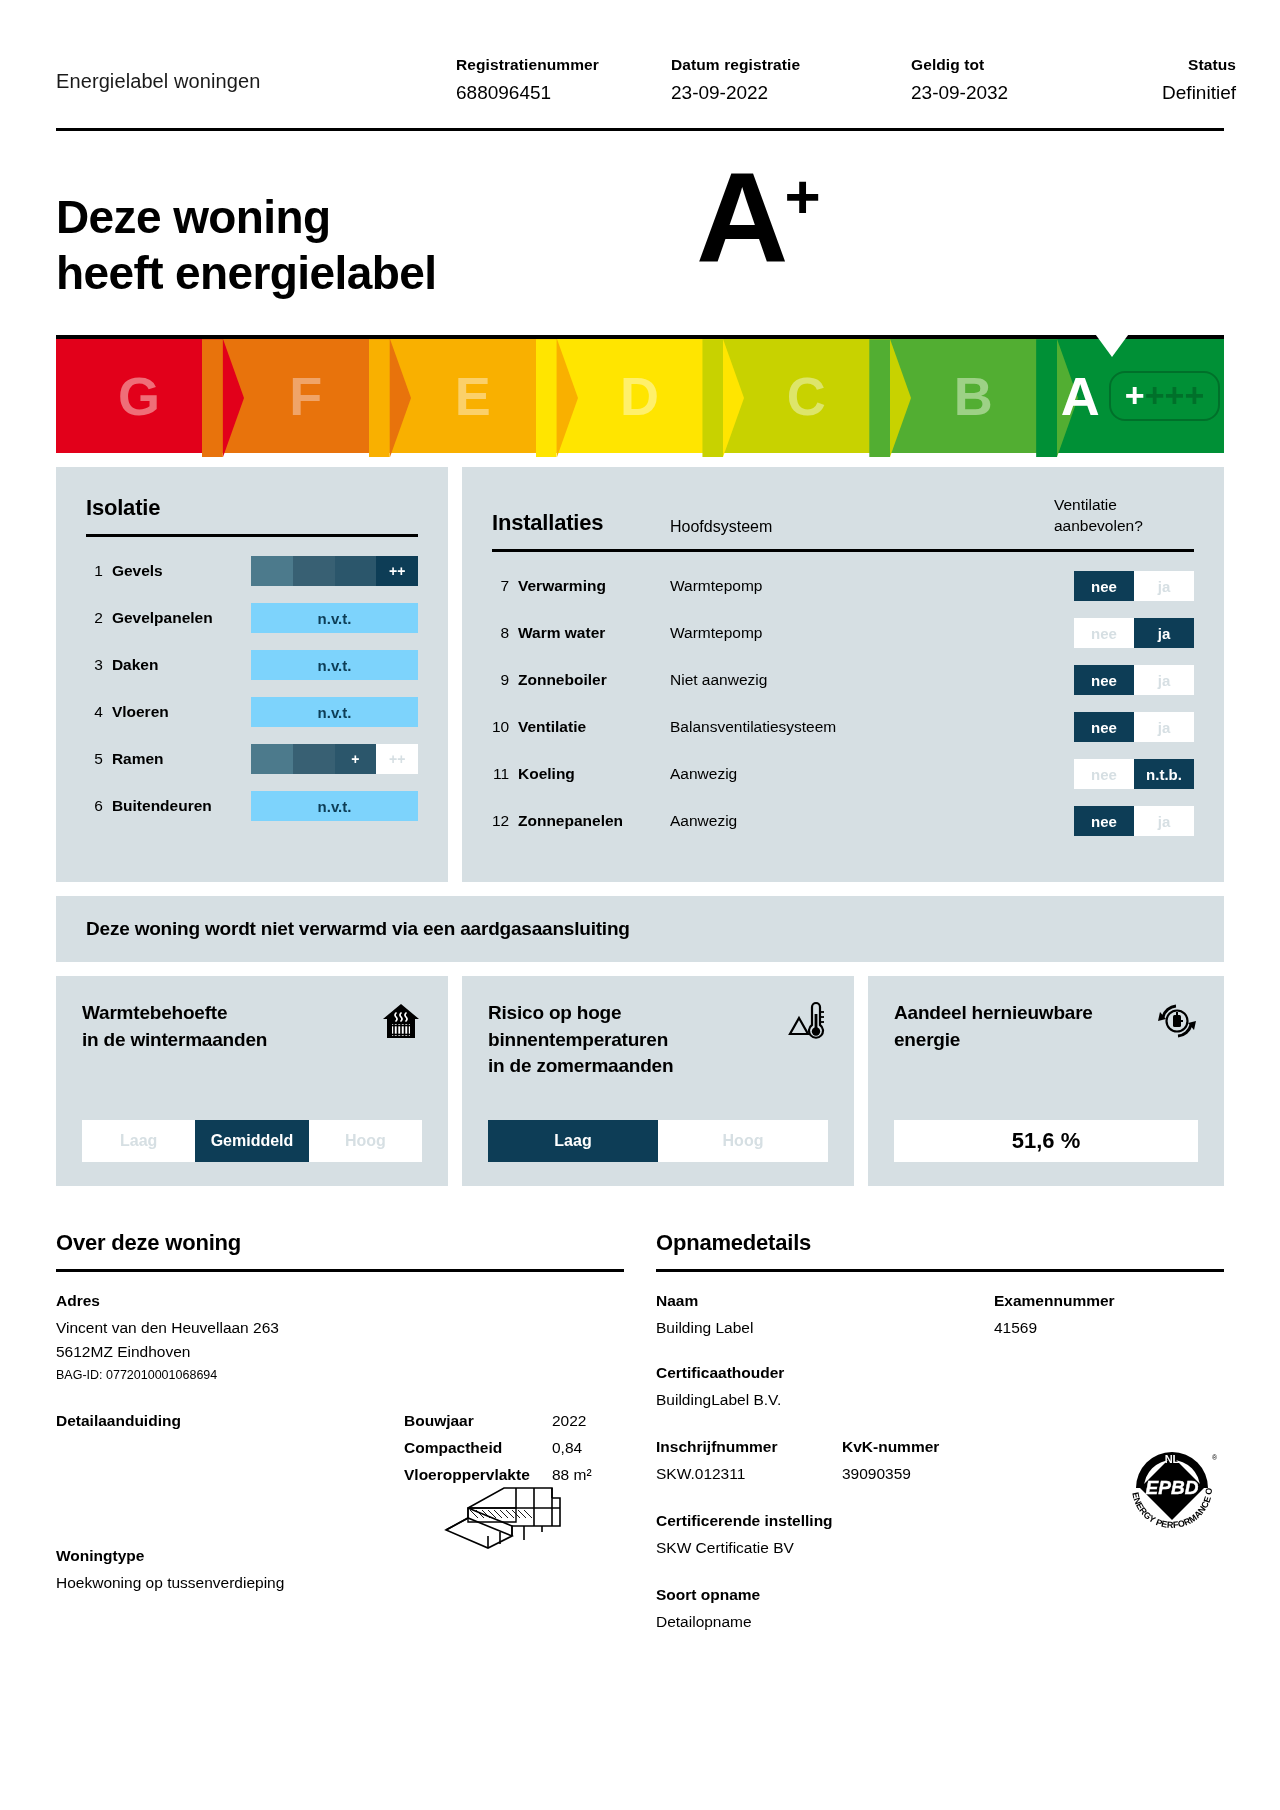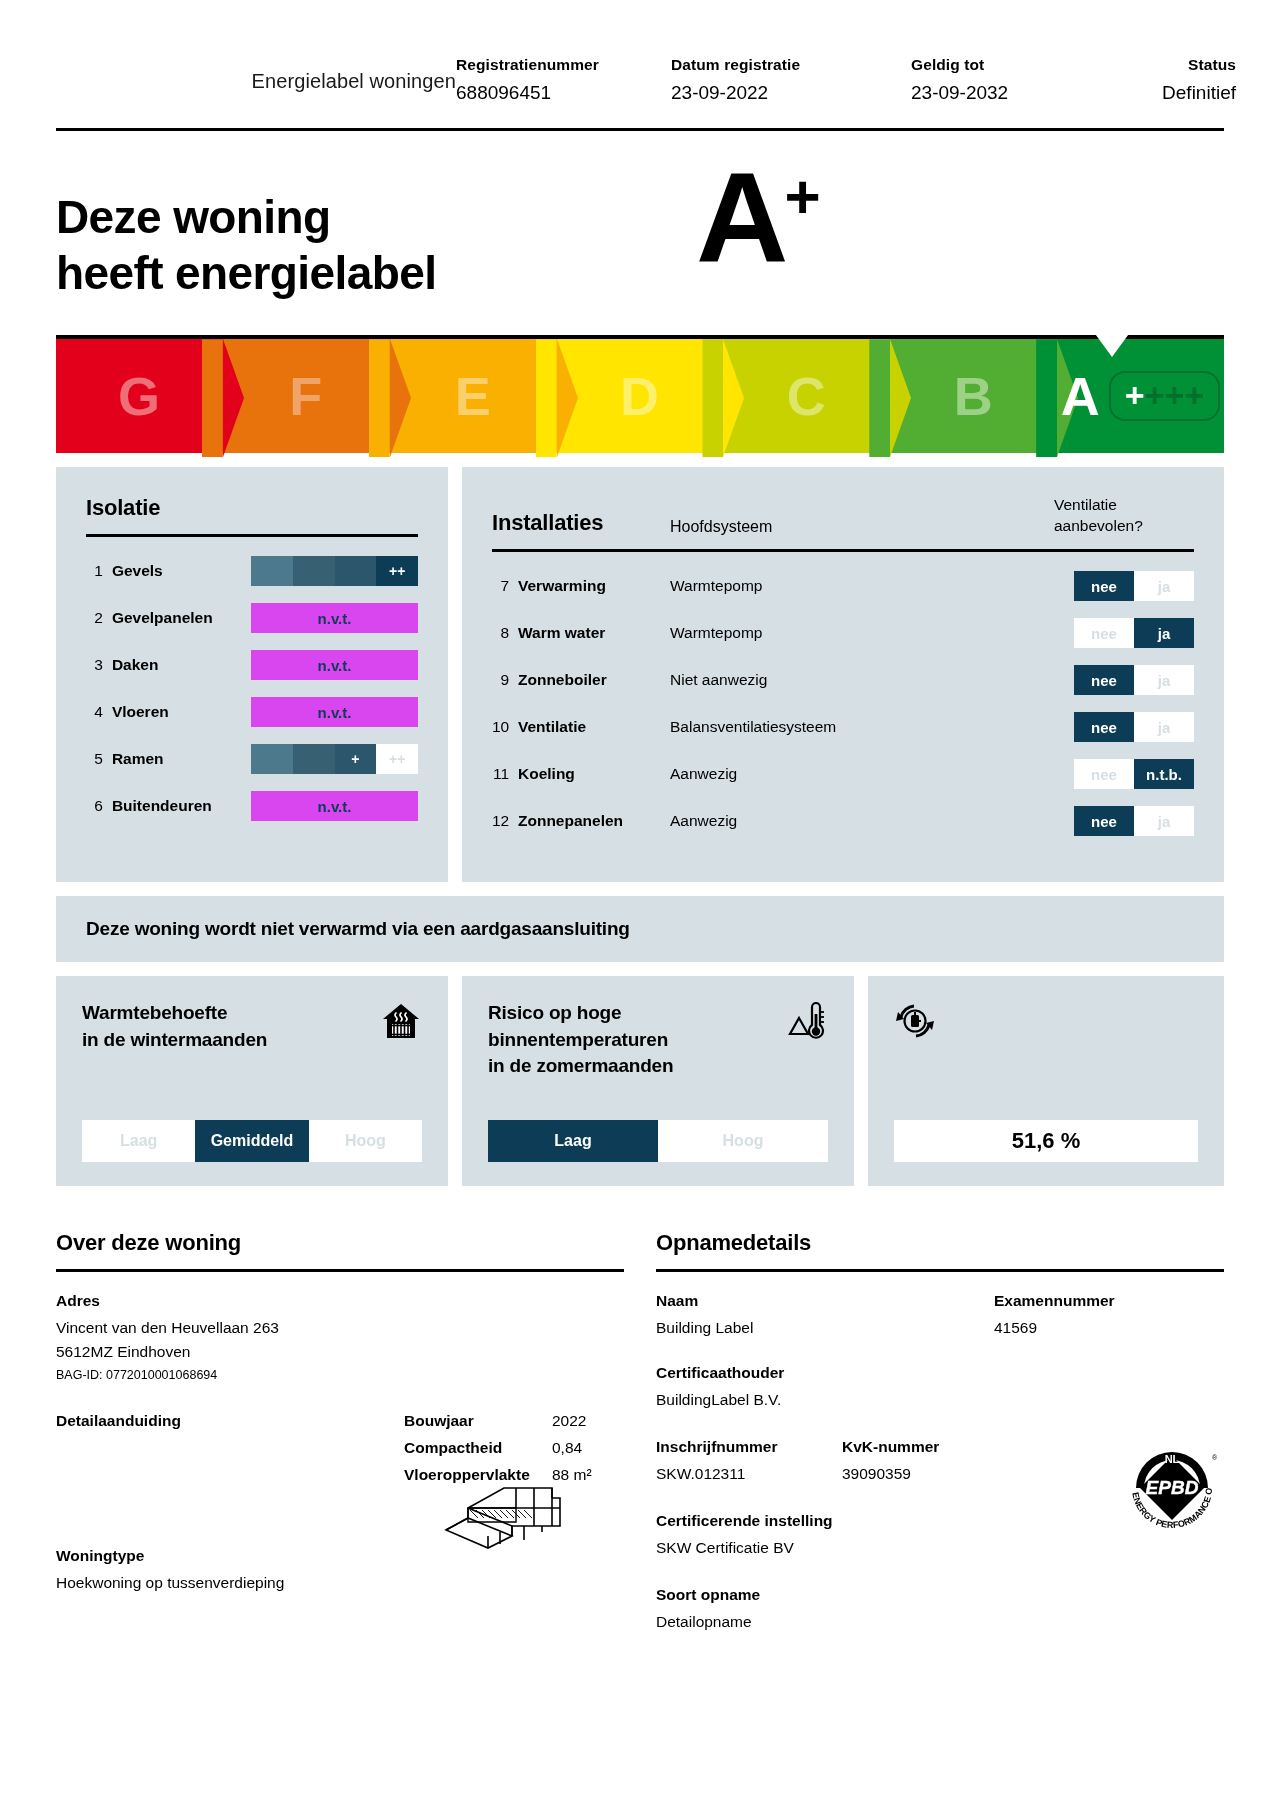--- a/index.html
+++ b/index.html
@@ -13,21 +13,21 @@
 
   .page { width: 1280px; padding: 0 56px; position: relative; }
 
   
   .topbar {
     display: flex; align-items: flex-start;
     padding-top: 56px;
   }
   .topbar-title {
     font-size: 20px; font-weight: 400; color: #1a1a1a;
-    flex: 0 0 400px; padding-top: 14px; letter-spacing: .1px; text-align: right;
+    flex: 0 0 400px; padding-top: 14px; letter-spacing: .1px;
   }
   .meta-cols { display: flex; flex: 1; justify-content: center; }
   .meta-col { display: flex; flex-direction: column; gap: 8px; }
   .meta-col.reg   { width: 215px; }
   .meta-col.datum { width: 240px; }
   .meta-col.geldig{ width: 215px; }
   .meta-col.status{ width: 110px; text-align: right; align-items: flex-end;}
   .meta-label { font-size: 15.5px; font-weight: bold; letter-spacing: .1px;}
   .meta-value { font-size: 19px; font-weight: 400; }
   .hr-thick { height: 3px; background: #000; margin-top: 24px; }
@@ -107,21 +107,21 @@
   
   .iso .row .nm { width: 140px; }
   .bargroup { display: flex; width: 168px; height: 30px; }
   .bargroup .cell { flex: 1 1 0; display: flex; align-items: center; justify-content: center;
                     font-size: 14px; font-weight: bold; color: #fff; }
   .cell.c1 { background: #4c7a8c; }
   .cell.c2 { background: #386073; }
   .cell.c3 { background: #2b566b; }
   .cell.c4 { background: #0d3d56; }
   .cell.off{ background: #ffffff; color: #d6dfe3; }
-  .nvt { width: 168px; height: 30px; background: #d946ef; display:flex;
+  .nvt { width: 168px; height: 30px; background: #7dd3fc; display:flex;
          align-items:center; justify-content:center;
          font-size: 15px; font-weight: bold; color: #0d3d56; }
 
   
   .inst .row .nm { width: 152px; }
   .inst .row .sys { font-size: 15.5px; width: 330px; }
   .yn { display: flex; margin-left: auto; width: 120px; height: 30px; }
   .yn div { flex: 1 1 0; display: flex; align-items:center; justify-content:center;
             font-size: 15px; font-weight: bold; }
   .yn .on  { background: #0d3d56; color: #fff; }
@@ -430,20 +430,24 @@
       <div class="card-ctrl">
         <div class="choices" id="ch1">
             <div class="sel">Laag</div>
             <div class="uns">Hoog</div>
           </div>
       </div>
     </div>
 
     <div class="card c-c">
       <div class="card-top">
+        <div class="card-title">
+          <div>Aandeel hernieuwbare</div>
+          <div>energie</div>
+        </div>
         <div class="card-icon">
           <svg viewBox="0 0 42 42" width="42" height="42" aria-hidden="true">
             <circle cx="21" cy="21" r="10.5" fill="none" stroke="#000" stroke-width="2.2"></circle>
             <path d="M21 12 L21 21 L27 21" fill="none" stroke="#000" stroke-width="2"></path>
             <rect x="17" y="15" width="8" height="12" rx="1.5" fill="#000"></rect>
             <path d="M7 17 a15 15 0 0 1 13-11" fill="none" stroke="#000" stroke-width="3"></path>
             <path d="M22 36 a15 15 0 0 0 13-11" fill="none" stroke="#000" stroke-width="3"></path>
             <path d="M4 12 L10 19 L2 21 Z" fill="#000"></path>
             <path d="M38 30 L32 23 L40 21 Z" fill="#000"></path>
           </svg>

